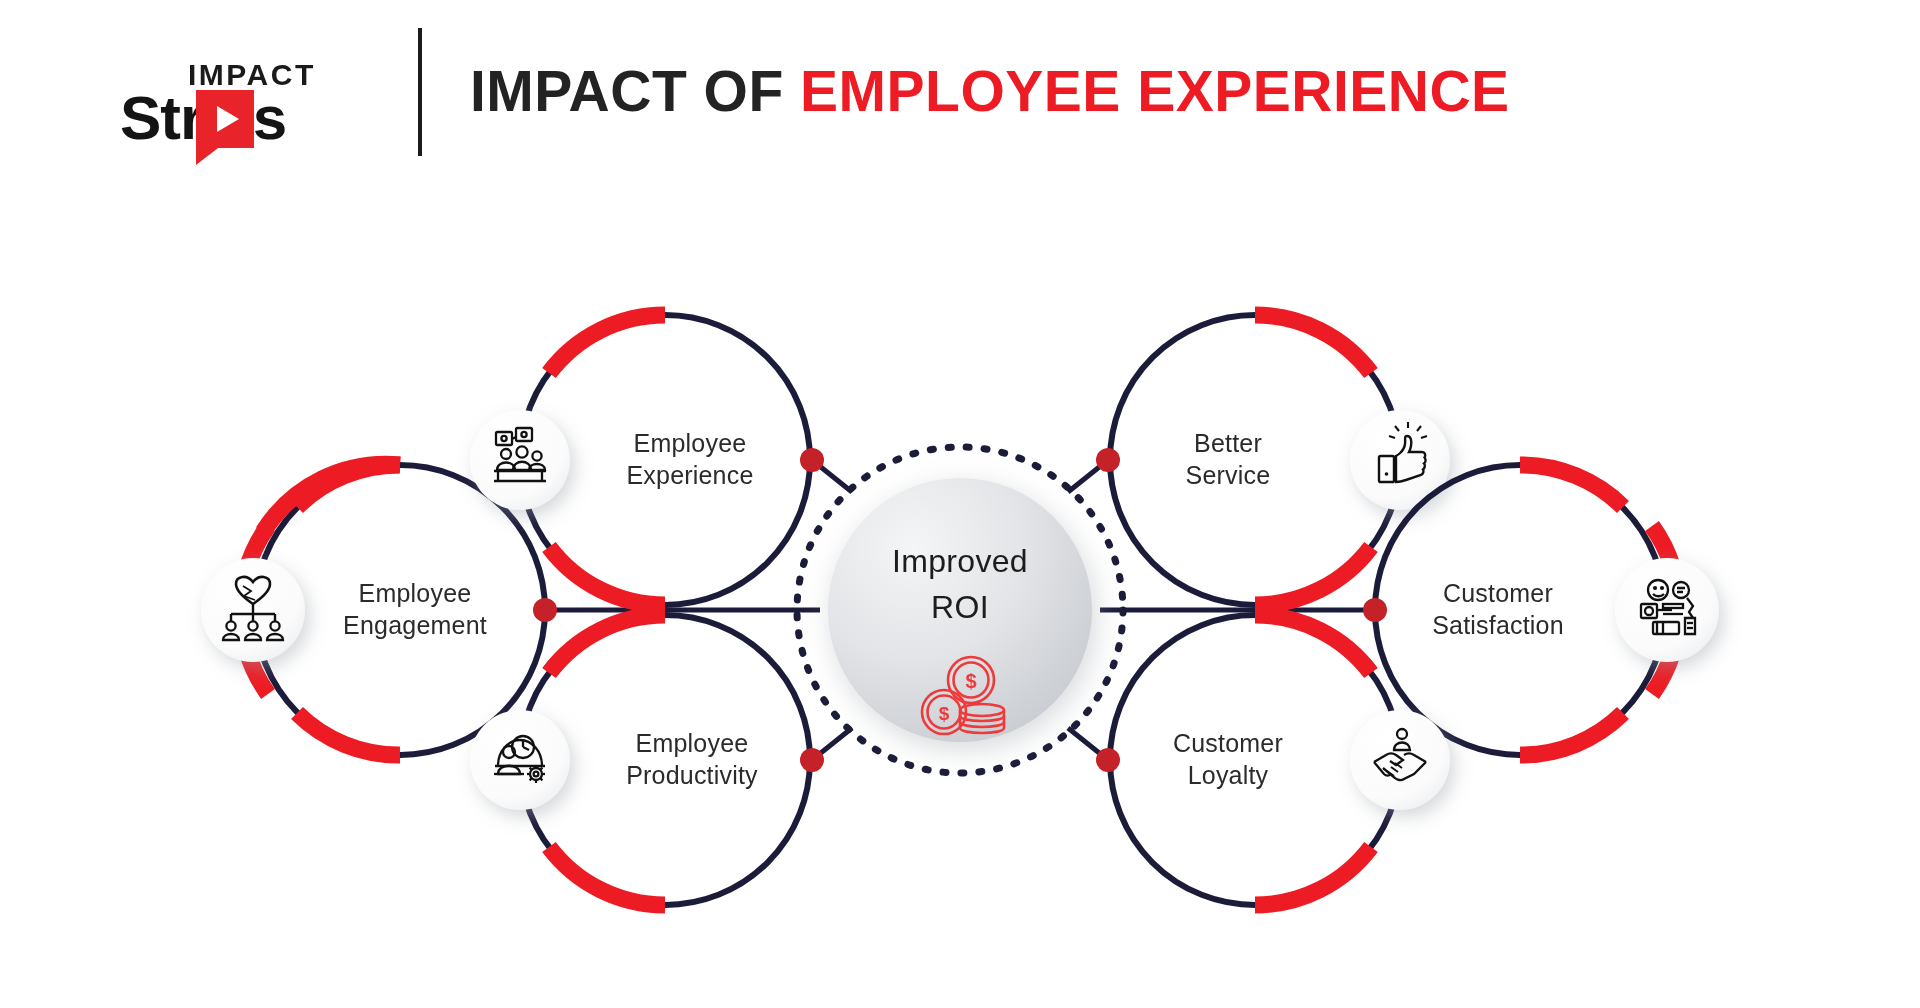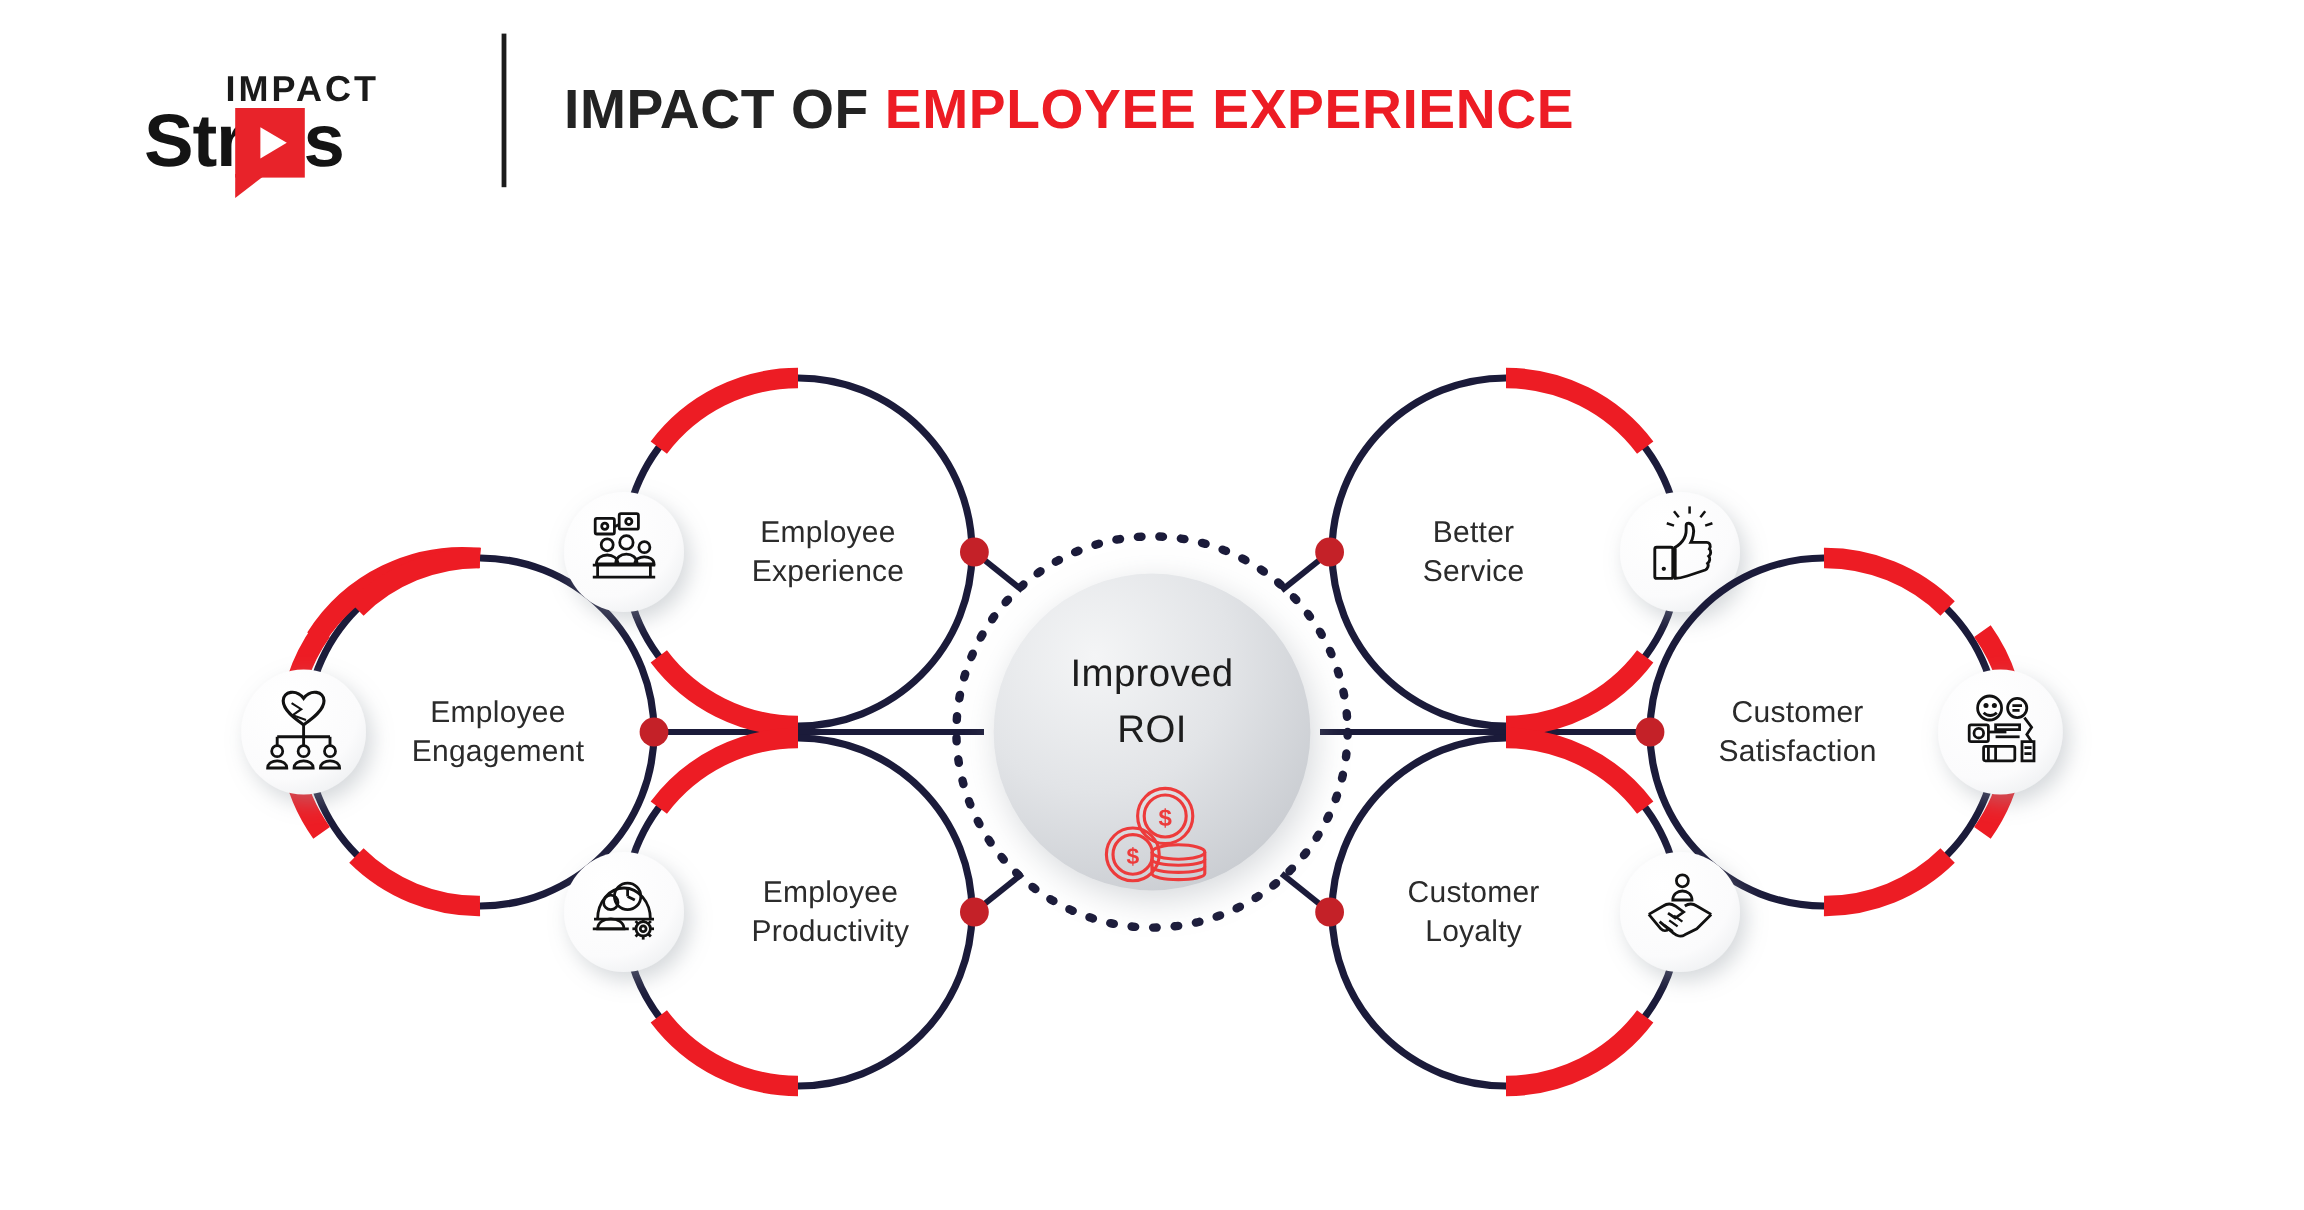--- a/index.html
+++ b/index.html
@@ -71,21 +71,21 @@
   }
   .divider {
     width: 4px;
     height: 128px;
     background: #1c1c1c;
     margin-left: 28px;
     margin-right: 48px;
     flex: 0 0 4px;
   }
   .title {
-    font-size: 46px;
+    font-size: 57px;
     font-weight: 700;
     letter-spacing: 0.5px;
     line-height: 1.33;
     color: #232323;
     font-family: "Liberation Sans", sans-serif;
     text-transform: uppercase;
     white-space: nowrap;
   }
   .title .hl { color: #ED1C24; }
 

